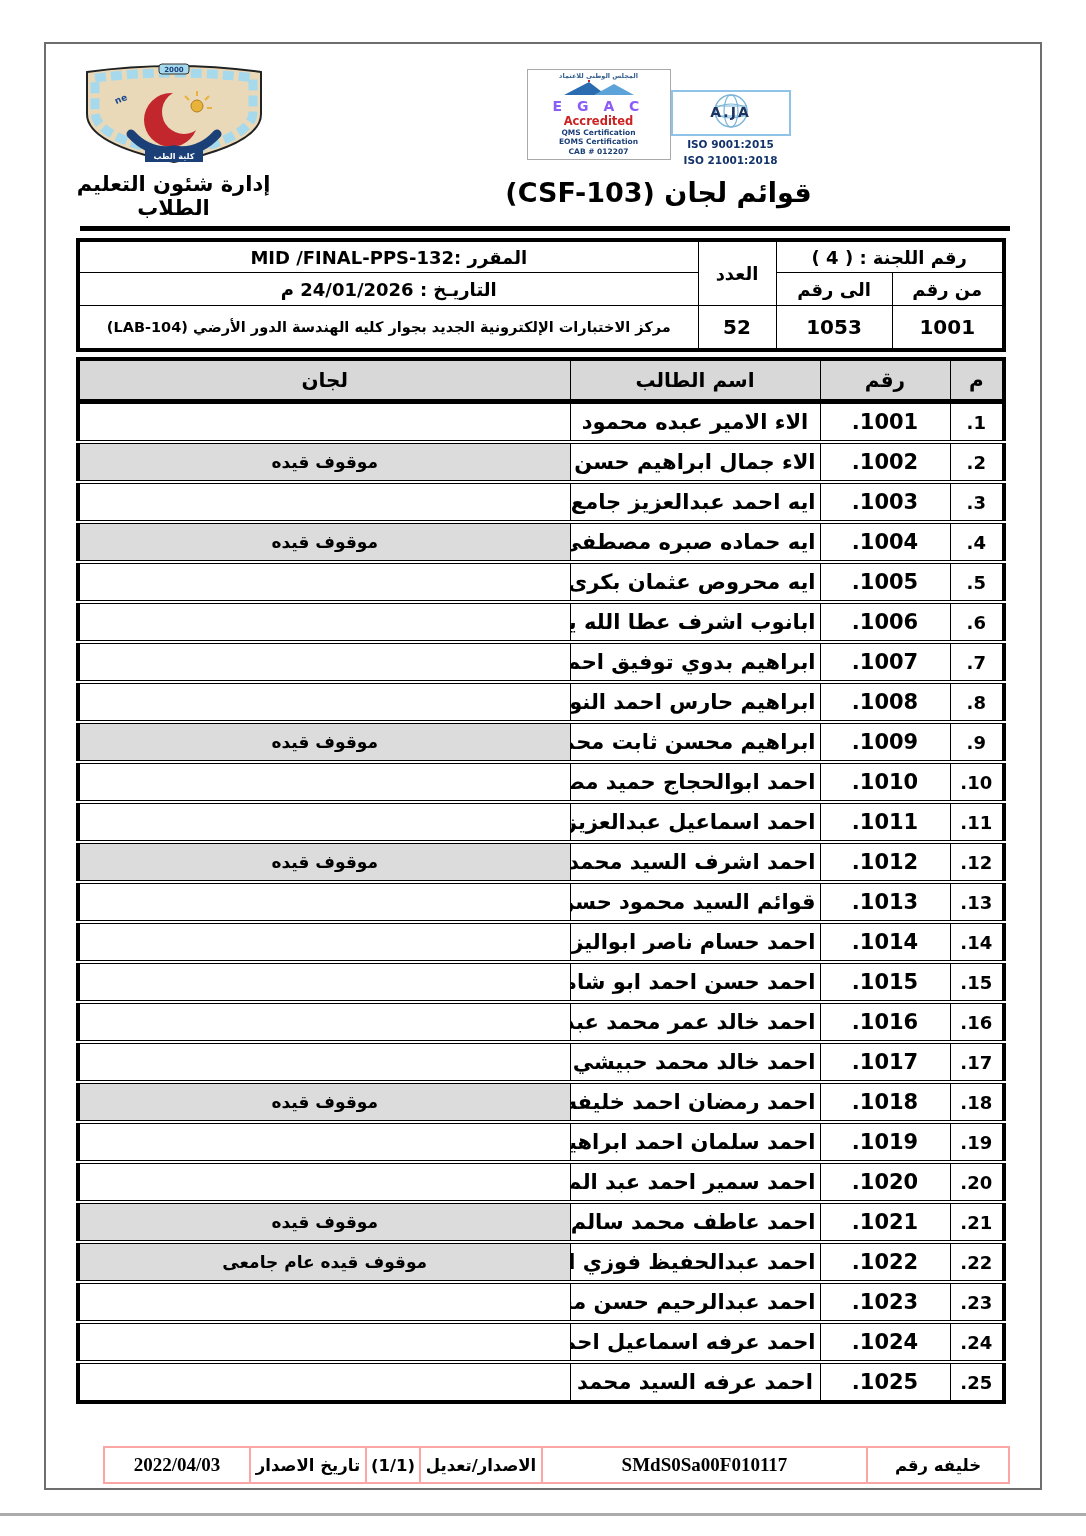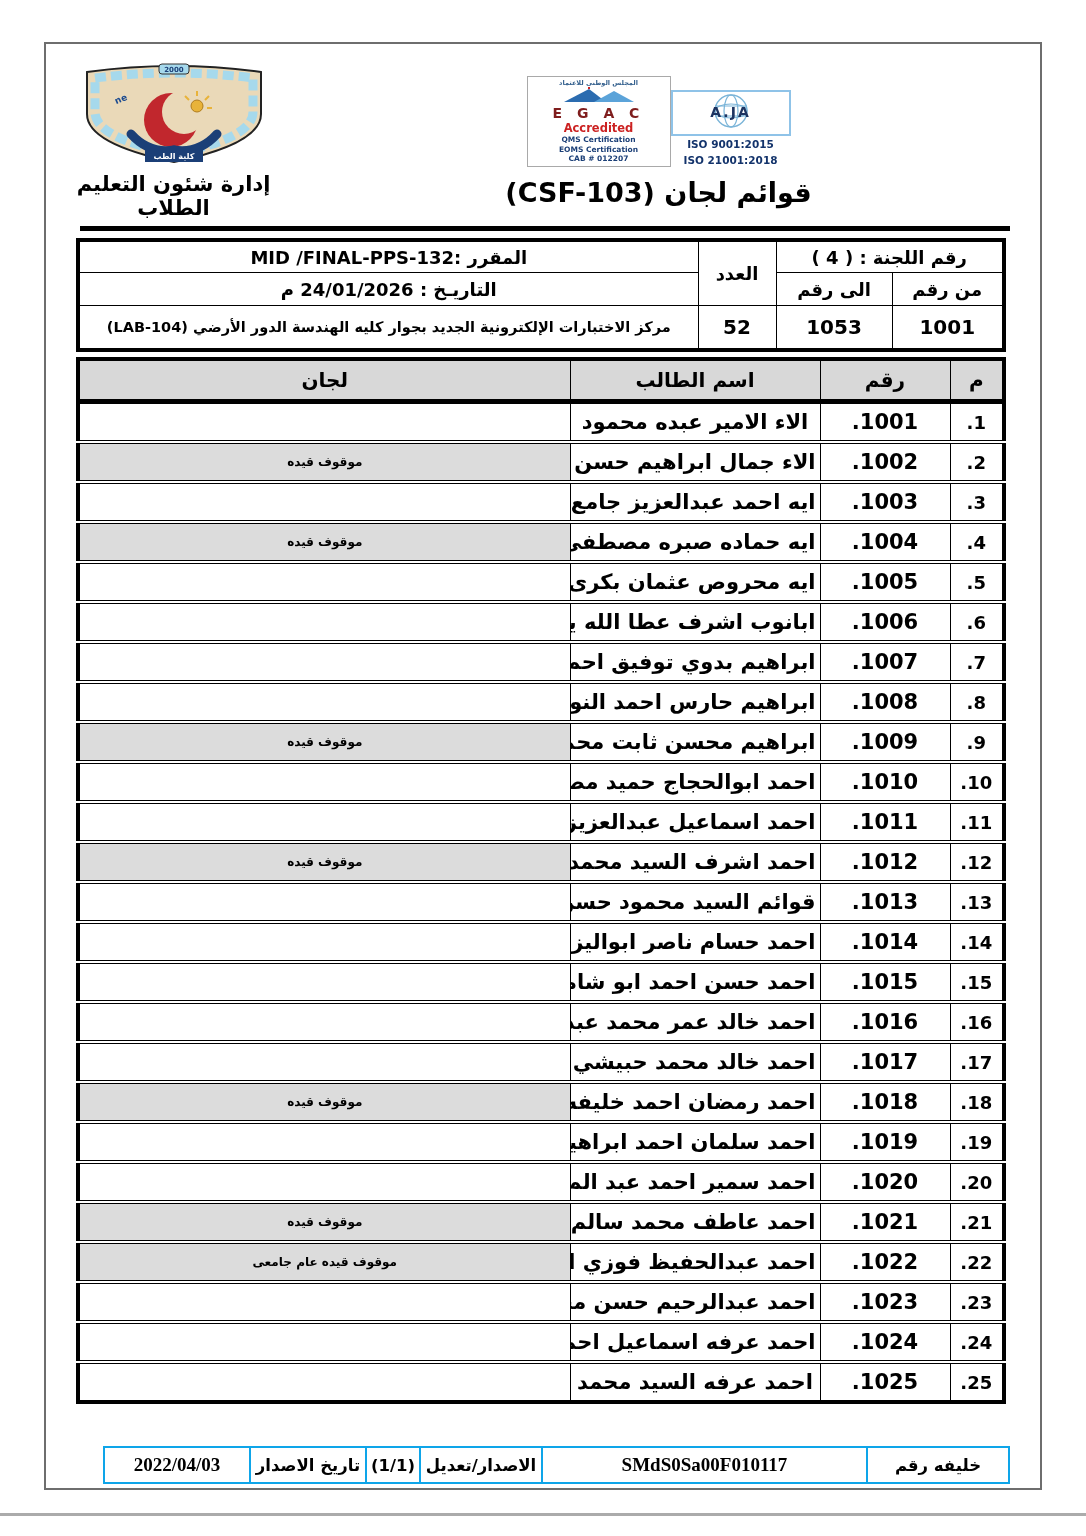--- a/index.html
+++ b/index.html
@@ -9,29 +9,29 @@
   }
   .page{
     position:absolute;top:42px;left:44px;width:998px;height:1448px;
     border:2px solid #6e6e6e;background:#fff;box-sizing:border-box;
   }
   
   .header{display:flex;align-items:flex-start;padding:18px 14px 0 10px;}
   .uni-block{width:150px;text-align:center;flex:none;}
   .fac-block{width:235px;text-align:center;flex:none;}
   .center-block{flex:1;text-align:center;}
-  .logos-row{display:flex;justify-content:center;align-items:flex-end;direction:ltr;}
+  .logos-row{display:flex;justify-content:center;align-items:center;direction:ltr;}
   .caption{font-weight:bold;font-size:20px;line-height:1.3;margin-top:2px;}
   .fac-caption{font-weight:bold;font-size:21px;margin-top:4px;}
   .doc-title{font-size:27px;font-weight:bold;margin-top:10px;}
   .doc-subtitle{font-size:26px;font-weight:bold;margin-top:4px;}
   
   .egac{width:136px;border:1px solid #a9a9a9;padding:2px 3px 3px;text-align:center;direction:ltr;background:#fff;}
   .egac .arc{font-size:6.5px;font-weight:bold;color:#35618e;display:block;}
-  .egac .name{font-size:14px;font-weight:bold;color:#7f1d1d;letter-spacing:5px;display:block;margin-top:-2px;}
+  .egac .name{font-size:14px;font-weight:bold;color:#8b5cf6;letter-spacing:5px;display:block;margin-top:-2px;}
   .egac .accr{font-size:11.5px;font-weight:bold;color:#cc2222;display:block;}
   .egac .ln{font-size:7.5px;font-weight:bold;color:#1b3f77;display:block;line-height:1.25;}
   .aja{width:120px;direction:ltr;text-align:center;margin-top:28px;}
   .aja-box{border:2px solid #8fc3e8;height:42px;position:relative;background:#fff;}
   .aja-name{position:absolute;left:0;right:0;top:12px;font-size:14px;font-weight:bold;color:#1d3461;letter-spacing:2px;}
   .aja .iso{font-size:10.5px;font-weight:bold;color:#13336b;display:block;line-height:1.3;margin-top:2px;}
   
   .rule{height:5px;background:#000;margin:6px 30px 7px 34px;}
   
   table{border-collapse:collapse;}
@@ -48,25 +48,25 @@
     background:#d8d8d8;border:1px solid #000;border-bottom:5px solid #000;
     height:36px;font-size:20px;font-weight:bold;text-align:center;
   }
   .main-table td{
     border:1px solid #000;border-top:4px double #000;height:36px;
     text-align:center;vertical-align:middle;padding:0 4px;overflow:hidden;white-space:nowrap;
   }
   .c-serial{font-size:18px;font-weight:bold;}
   .c-num{font-size:21px;font-weight:bold;}
   .c-name{font-size:21px;font-weight:bold;}
-  .c-sig{font-size:12px;font-weight:bold;}
+  .c-sig{font-size:17px;font-weight:bold;}
   .c-sig.suspended{background:#dcdcdc;}
   
   .footer-table{position:absolute;bottom:4px;left:61px;right:30px;width:907px;table-layout:fixed;}
-  .footer-table td{border:2px solid #0ea5e9;height:34px;text-align:center;font-weight:bold;font-size:16.5px;padding:0;}
+  .footer-table td{border:2px solid #fca5a5;height:34px;text-align:center;font-weight:bold;font-size:16.5px;padding:0;}
   .footer-table .latin{font-family:"Liberation Serif",serif;font-size:19px;}
   .bottom-strip{position:absolute;left:0;top:1513px;width:1086px;height:3px;background:#ababab;}
 </style>
 </head>
 <body>
 
 <div class="page">
 
   <div class="header">
 

